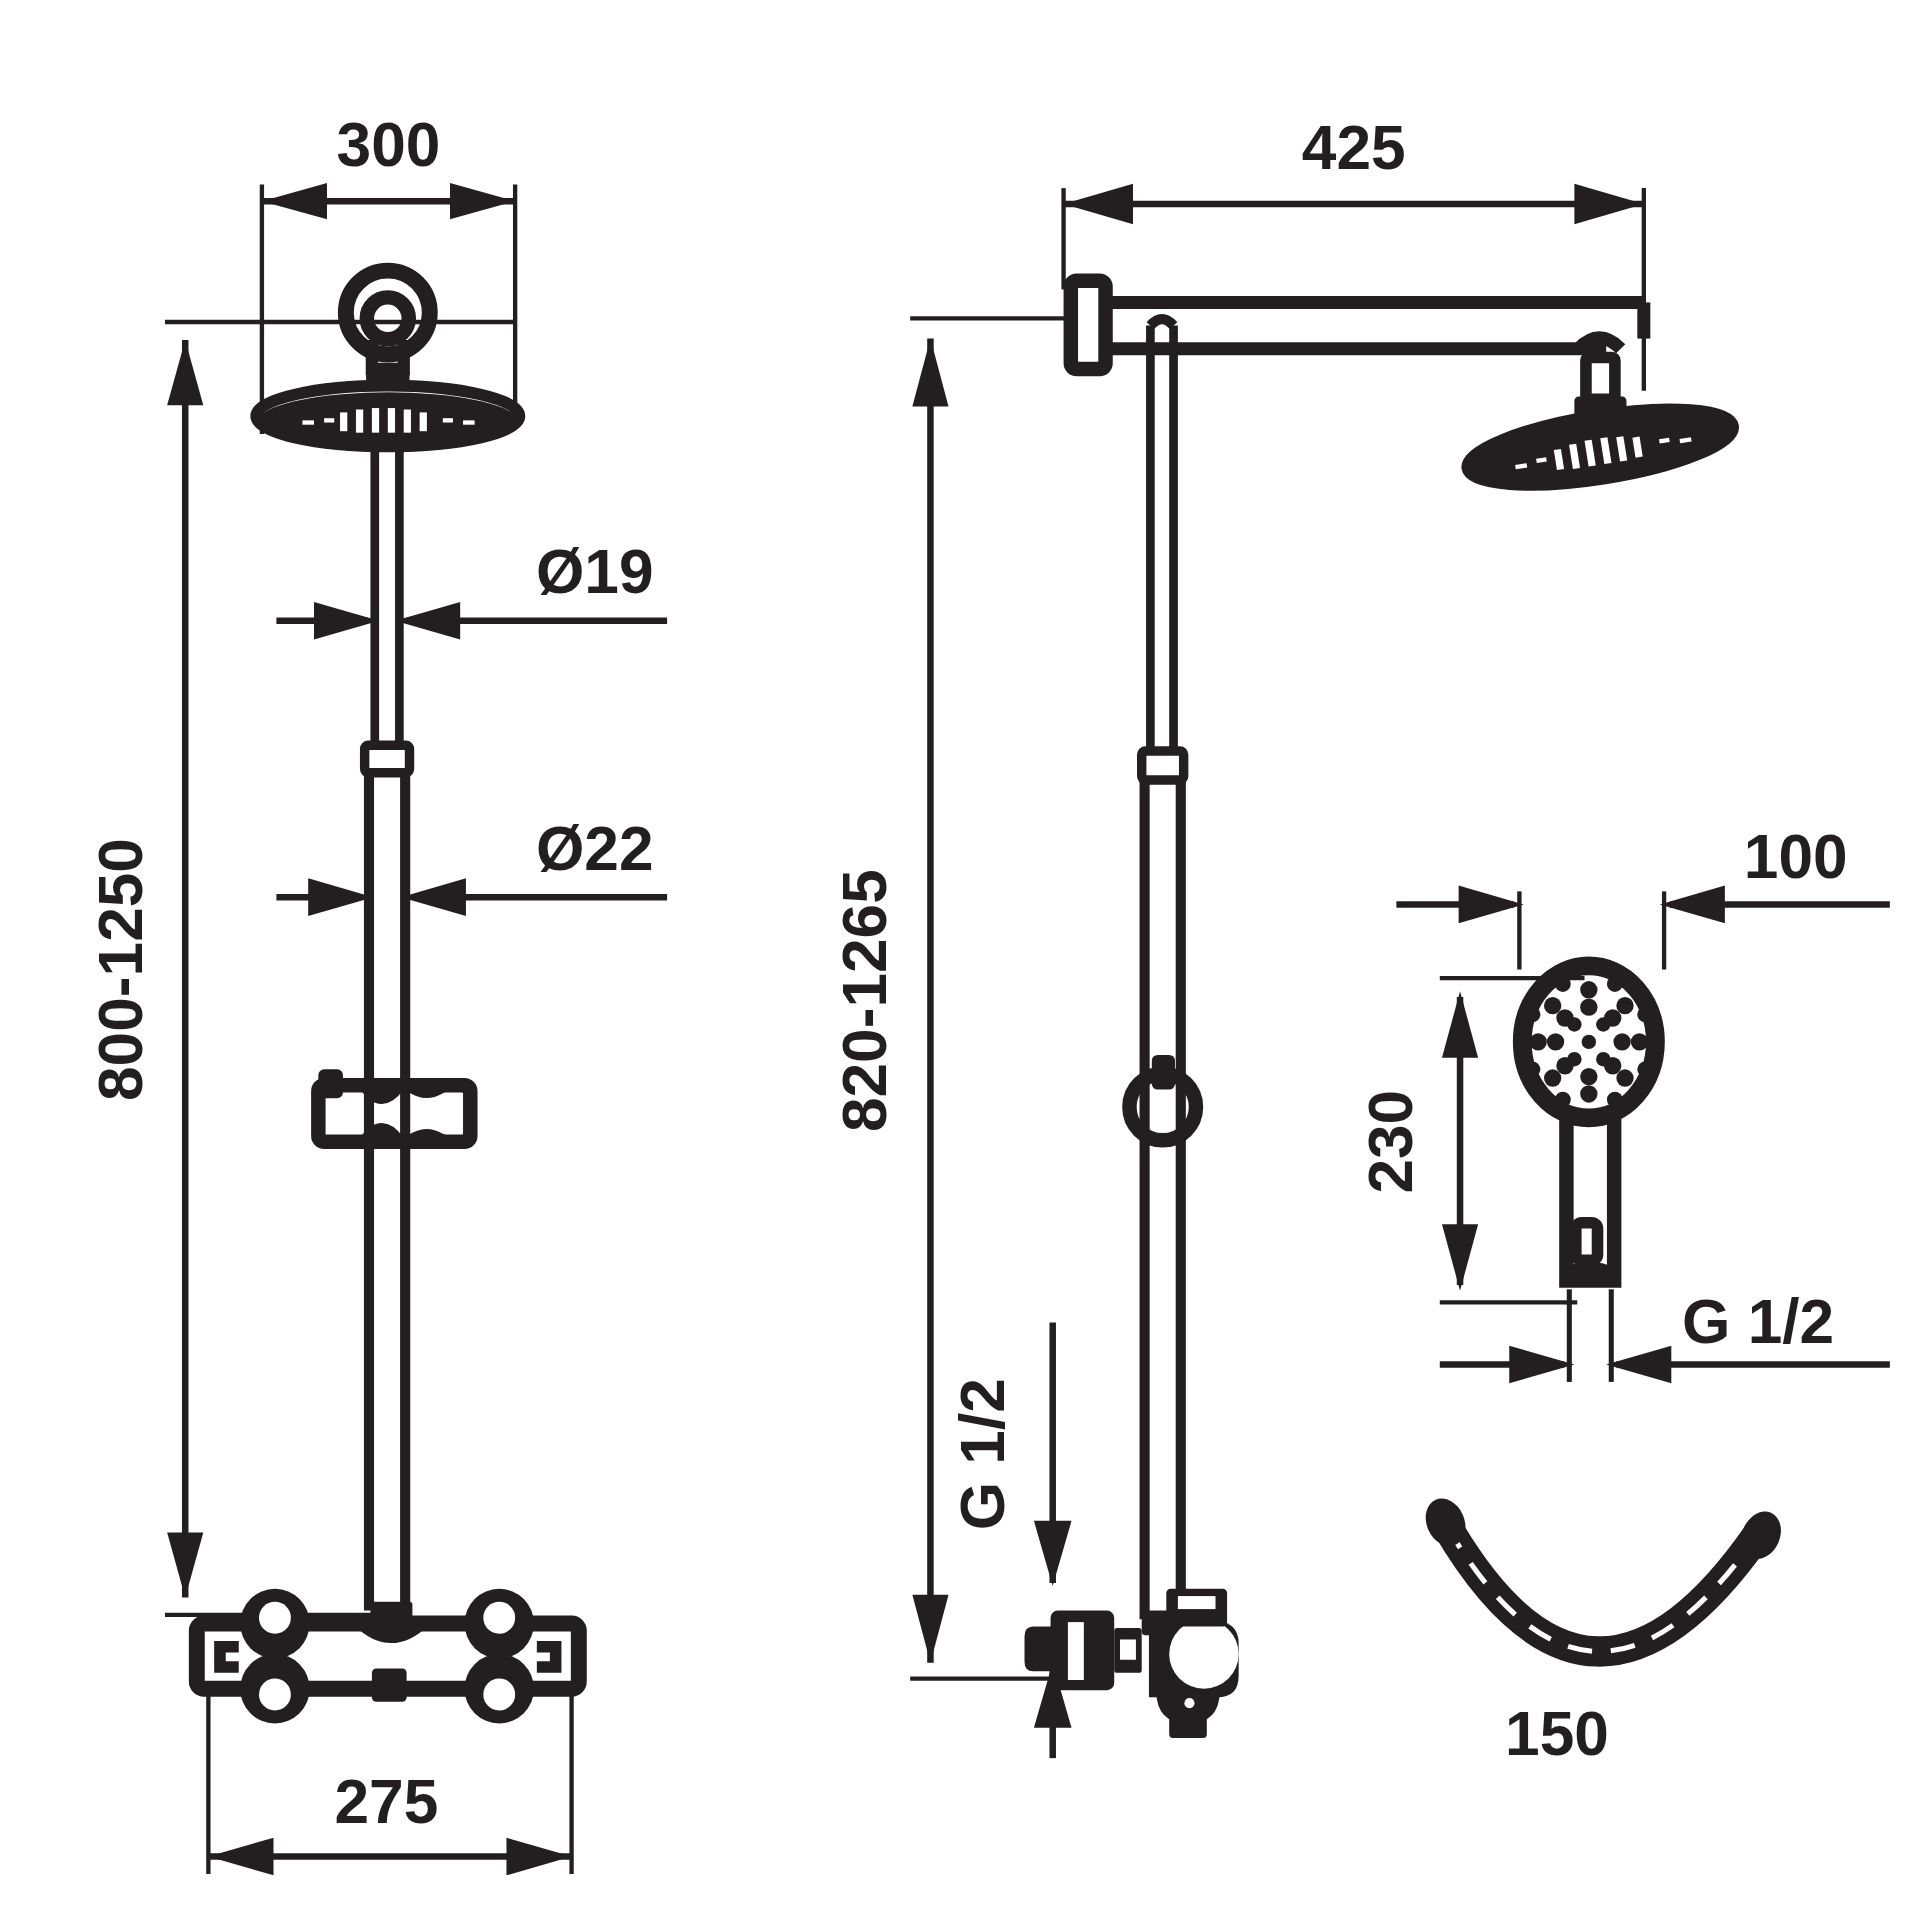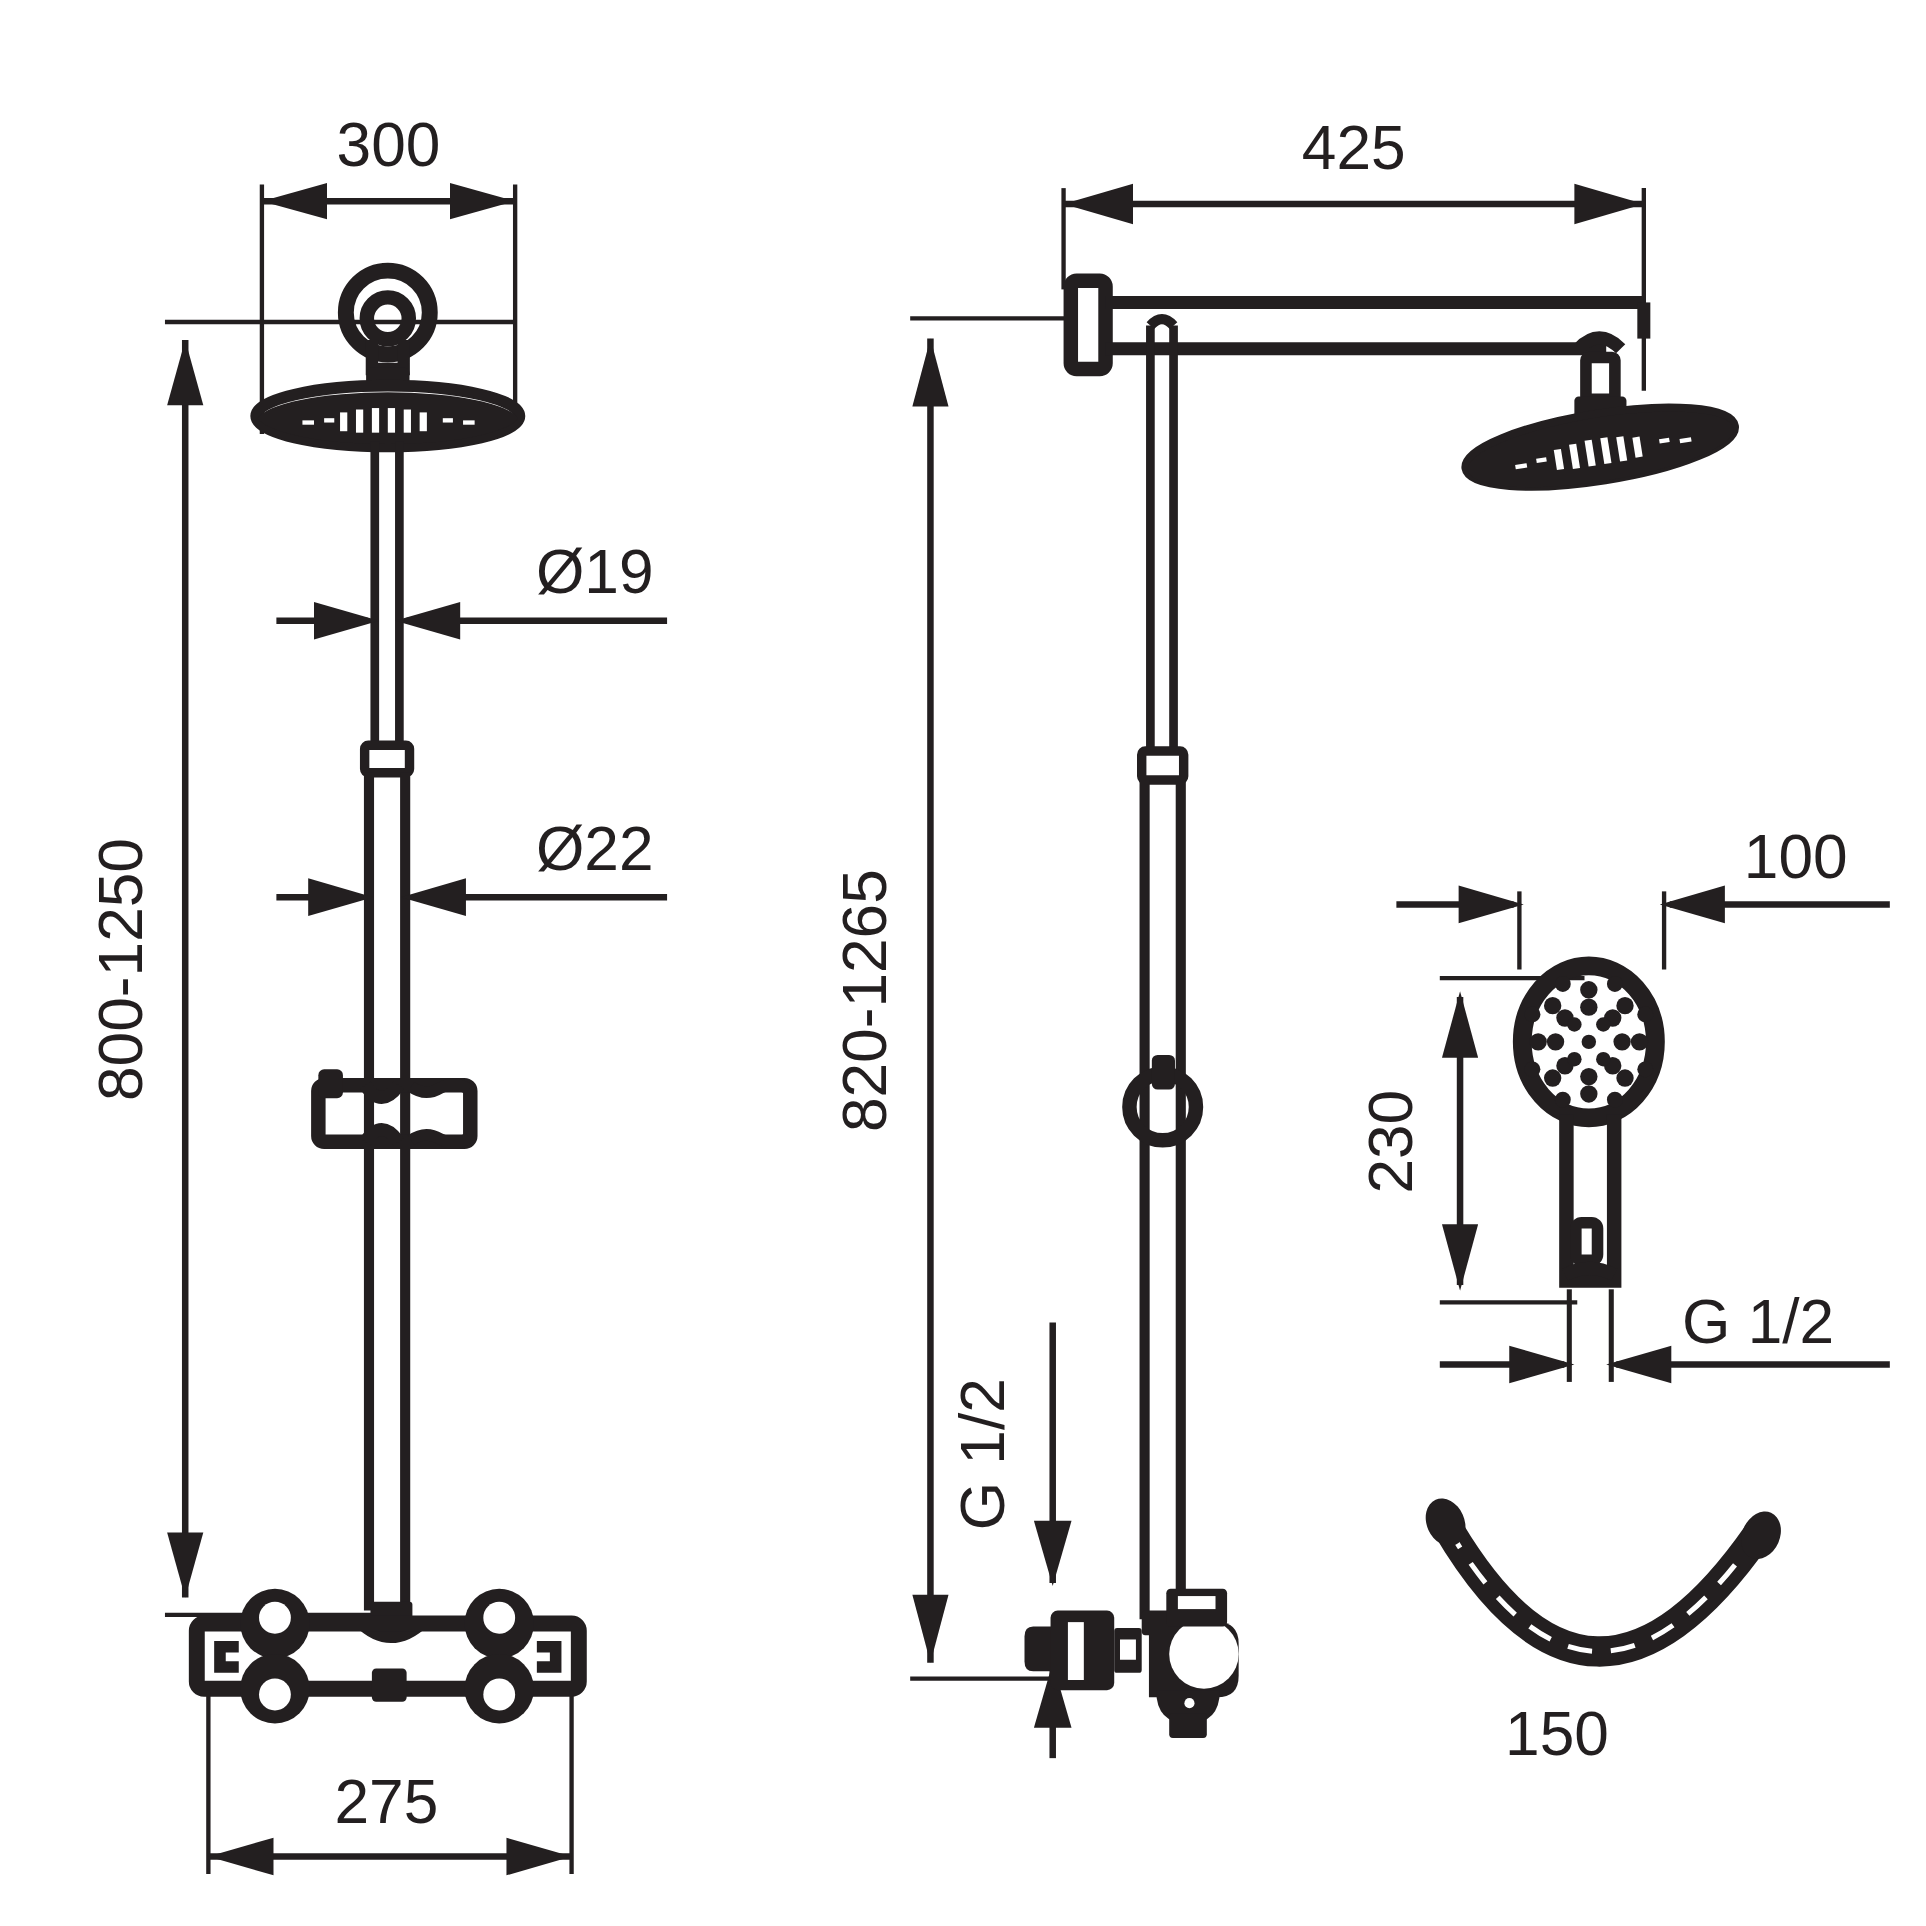--- a/index.html
+++ b/index.html
@@ -1,17 +1,17 @@
 <!DOCTYPE html>
 <html style="font-size:11.6px"><head>
 <meta charset="utf-8">
 <style>
   html,body{margin:0;padding:0;background:#ffffff;}
   body{font-family:"Liberation Sans", sans-serif;}
-  #stage{position:relative;width:1926px;height:1926px;background:#ffffff;overflow:hidden;}
+  #stage{position:relative;width:1926px;height:1926px;background:#ffffff;overflow:hidden;font-weight:bold;}
   svg{display:block;}
   text{font-family:"Liberation Sans", sans-serif;fill:#231f20;}
 </style>
 </head>
 <body>
 
 <div id="stage">
 <svg width="1926" height="1926" viewBox="0 0 2662 2662" xmlns="http://www.w3.org/2000/svg">
 
   <rect x="0" y="0" width="2662" height="2662" fill="#ffffff"></rect>

